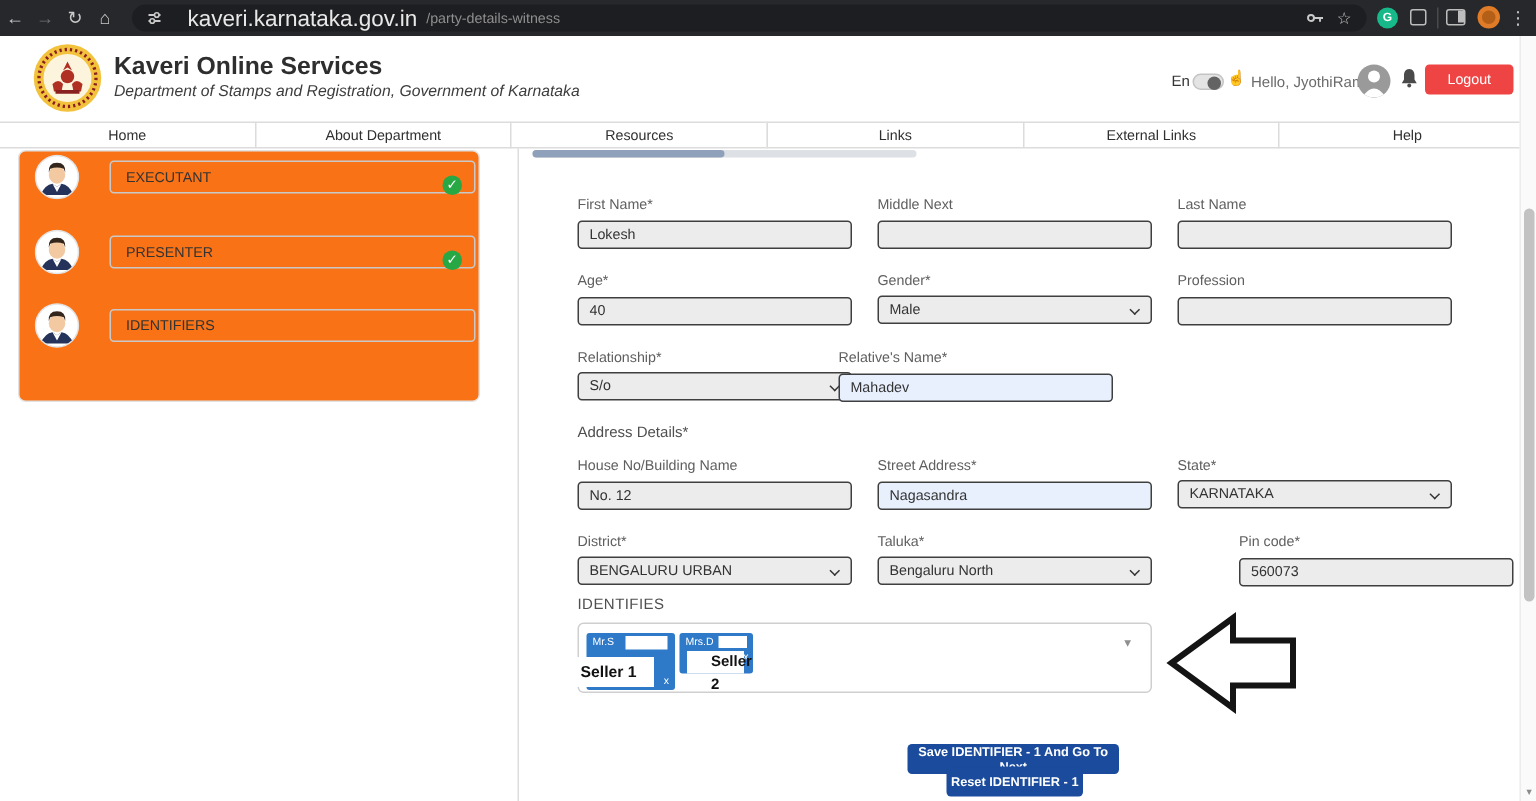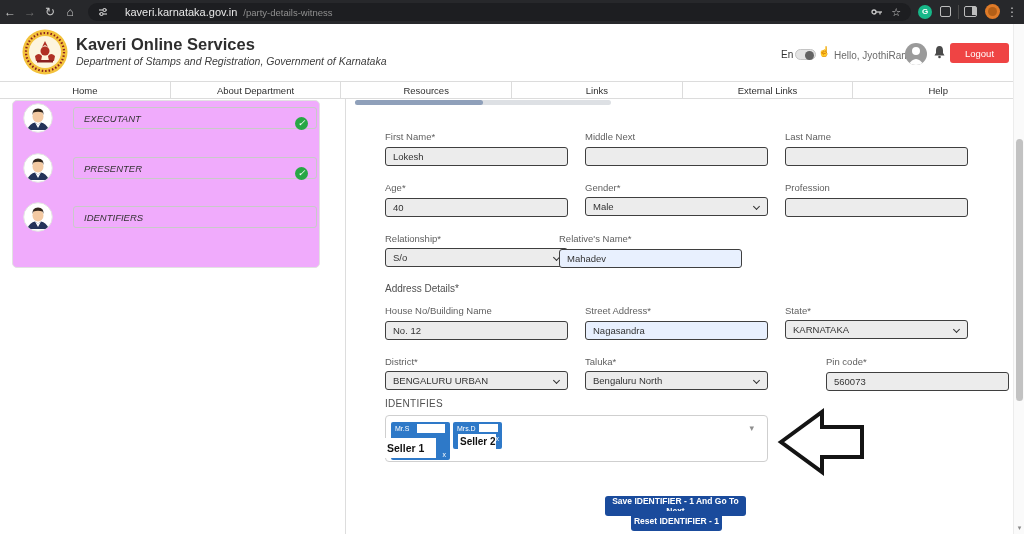--- a/index.html
+++ b/index.html
@@ -7,21 +7,21 @@
     font-family:"Liberation Sans", sans-serif; }
   #page { position:relative; width:1024px; height:534px; background:#fff; }
 
   
   .chrome { position:absolute; left:0; top:0; width:1024px; height:24px; background:#27282b;
     display:flex; align-items:center; }
   .chrome .navic { color:#c9c9c9; font-size:12px; width:20px; text-align:center; line-height:24px; }
   .chrome .navic.dim { color:#707070; }
   .urlpill { position:absolute; left:88px; top:3px; width:823px; height:18px; background:#1d1e21;
     border-radius:9px; display:flex; align-items:center; padding:0 10px; gap:6px; }
-  .url-domain { color:#e8e8e8; font-size:11px;padding-left:11px; }
+  .url-domain { color:#e8e8e8; font-size:15px;padding-left:11px; }
   .url-path { color:#8f8f8f; font-size:9.5px; }
   .pill-right { margin-left:auto; display:flex; align-items:center; gap:8px; }
   .star { color:#c9c9c9; font-size:11px; }
   .gram { position:absolute; left:918px; top:5px; width:14px; height:14px; border-radius:50%;
     background:#17b889; color:#fff; font-size:8px; font-weight:bold; text-align:center; line-height:14px; }
   .boxic { position:absolute; left:940px; top:6px; width:11px; height:11px; border:1.5px solid #bdbdbd; border-radius:2px; }
   .sep { position:absolute; left:958px; top:5px; width:1px; height:14px; background:#4a4a4a; }
   .panelic { position:absolute; left:964px; top:6px; width:13px; height:11px; border:1.5px solid #bdbdbd; border-radius:2px; }
   .panelic::after { content:""; position:absolute; right:0; top:0; width:4px; height:8px; background:#bdbdbd; }
   .chravatar { position:absolute; left:985px; top:4px; width:15px; height:15px; border-radius:50%;
@@ -46,22 +46,22 @@
     color:#fff; border:none; border-radius:3px; font-size:9.5px; font-family:inherit; }
 
   
   .nav { position:absolute; left:0; top:81px; width:1024px; height:18px; display:flex; }
   .nav .tab { flex:1; border:1px solid #dcdcdc; margin-left:-1px; font-size:9.5px; color:#2f2f2f;
     display:flex; align-items:center; justify-content:center; background:#fff; }
   .hscroll-track { position:absolute; left:355px; top:100px; width:256px; height:5px; background:#dde0e4; border-radius:3px; }
   .hscroll-thumb { position:absolute; left:355px; top:100px; width:128px; height:5px; background:#8fa0ba; border-radius:3px; }
 
   
-  .sidecard { position:absolute; left:12px; top:100px; width:308px; height:168px; background:#f0abfc;
-    border:1px solid #e2e2e2; border-radius:5px;font-style:italic; }
+  .sidecard { position:absolute; left:12px; top:100px; width:308px; height:168px; background:#f97316;
+    border:1px solid #e2e2e2; border-radius:5px; }
   .srow { position:absolute; left:0; width:308px; height:30px; }
   .savatar { position:absolute; left:10px; top:0; width:30px; height:30px; }
   .sbox { position:absolute; left:60px; top:4px; width:244px; height:22px; border:1px solid #c9c9c9;
     border-radius:3px; display:flex; align-items:center; padding:0 10px; font-size:9.5px; color:#333; }
   .scheck { position:absolute; right:8px; top:8.5px; width:13px; height:13px; border-radius:50%;
     background:#28a745; color:#fff; font-size:9px; line-height:13px; text-align:center; }
 
   
   .main-divider { position:absolute; left:345px; top:99px; width:1px; height:435px; background:#ddd; }
   .field { position:absolute; width:183px; }
@@ -83,21 +83,21 @@
   .chip2 { left:67px; top:6px; width:49px; height:27px; }
   .chip-prefix { position:absolute; left:4px; top:3px; font-size:7px; }
   .redact { position:absolute; background:#fff; }
   .chip1 .redact { left:26px; top:2px; width:28px; height:9px; }
   .chip2 .redact { left:26px; top:2px; width:19px; height:8px; }
   .chip-x { position:absolute; font-size:7px; color:#fff; }
   .chip1 .chip-x { right:4px; bottom:2px; }
   .chip2 .chip-x { right:3px; top:13px; }
   .overlay { position:absolute; background:#fff; color:#111; font-weight:600; }
   .chip1 .overlay { left:-7px; top:16px; width:52px; height:20px; font-size:10.5px; line-height:20px; padding-left:3px; }
-  .chip2 .overlay { left:5px; top:12px; width:38px; height:15px; font-size:10px; line-height:15px; padding-left:2px; }
+  .chip2 .overlay { left:5px; top:12px; width:38px; height:15px; font-size:10px; line-height:15px; padding-left:16px; }
 
   
   .btn-blue { position:absolute; background:#1a4b9c; color:#fff; border:none; border-radius:3px;
     font-size:8.5px; font-weight:600; font-family:inherit; }
   .btn-save { left:605px; top:472px; width:141px; height:20px;margin-top:24px; }
   .btn-reset { left:631px; top:511px; width:91px; height:20px; }
 
   
   .ann-arrow { position:absolute; left:776px; top:408px; }
 

